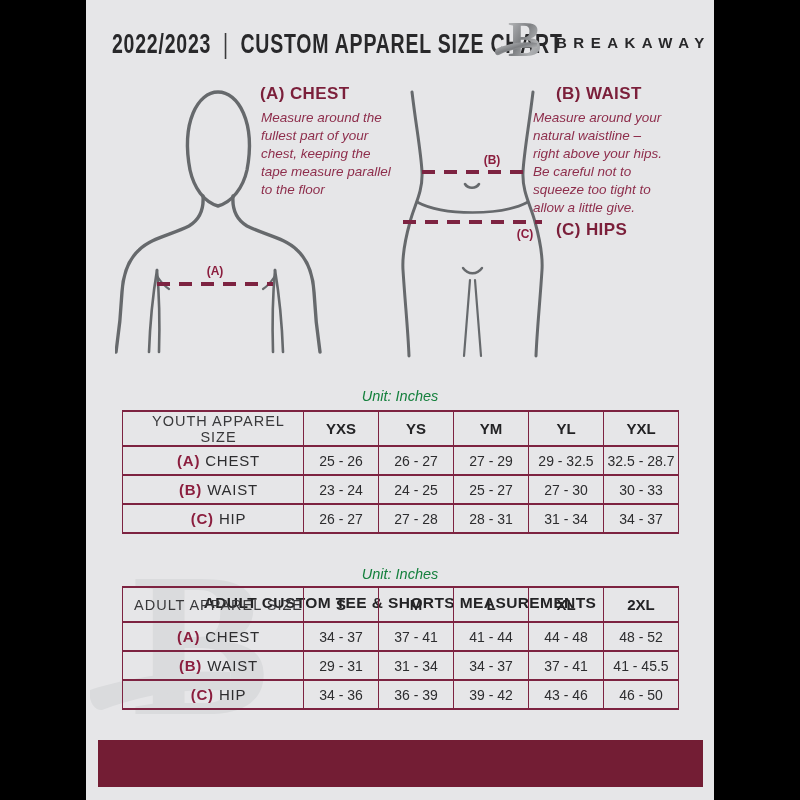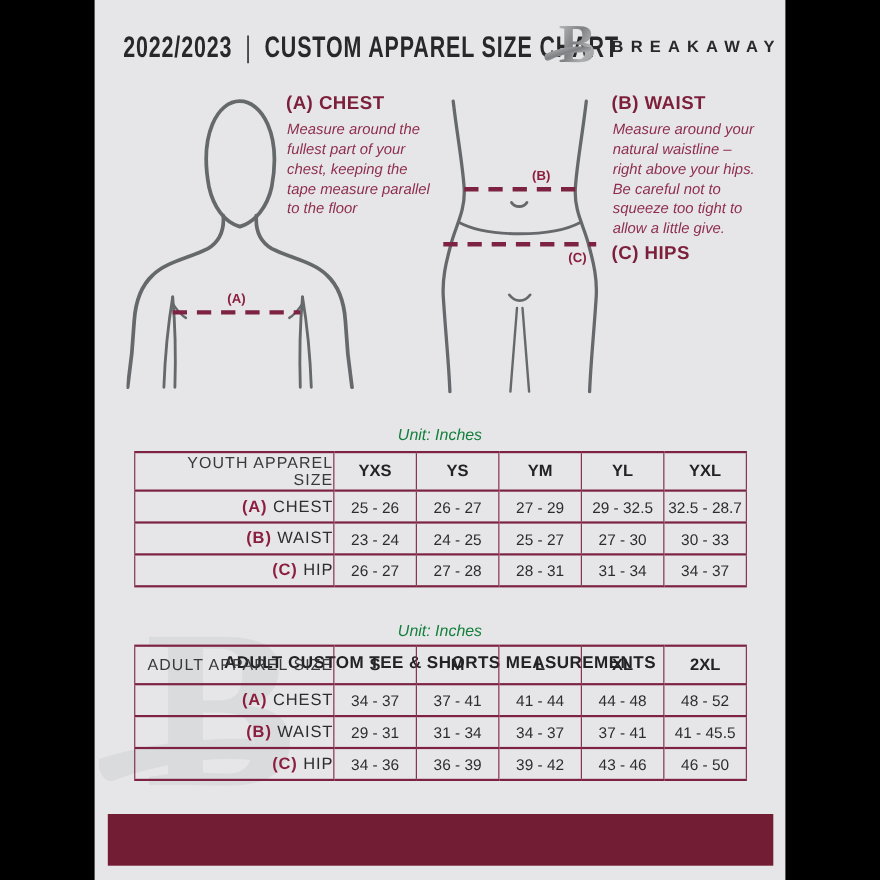--- a/index.html
+++ b/index.html
@@ -30,21 +30,21 @@
 
   
   table.size{position:absolute;left:36px;border-collapse:collapse;table-layout:fixed;
       width:556px;background:transparent;}
   table.size col.lbl{width:181px;}
   table.size col.sz{width:75px;}
   table.size th,table.size td{border:1.4px solid #7d2341;border-top-width:2px;border-bottom-width:2px;
       font-size:14px;color:#2d2d2f;text-align:center;padding:0;}
   table.size th{height:33px;font-weight:bold;font-size:15px;color:#232325;}
   table.size td{height:27px;}
-  table.size .rowlabel{text-align:right;padding-left:11px;letter-spacing:.8px;font-size:15px;border-radius:15px;}
+  table.size .rowlabel{text-align:center;padding-left:11px;letter-spacing:.8px;font-size:15px;border-radius:15px;}
   table.size th.rowlabel{font-weight:normal;letter-spacing:1px;font-size:14.5px;color:#39393b;}
   .pfx{font-weight:bold;color:#8b1e3e;}
 
   .z1{z-index:1;position:relative;}
   .watermark{position:absolute;left:4px;top:538px;z-index:0;}
   .footer-bar{position:absolute;left:12px;top:740px;width:605px;height:47px;background:#731d34;z-index:2;}
 </style>
 </head>
 <body>
 
@@ -108,21 +108,21 @@
     </svg>
 
     <div class="guide-head" style="left:174px;top:84px;">(A) CHEST</div>
     <div class="guide-desc" style="left:175px;top:109px;width:160px;">Measure around the
 fullest part of your
 chest, keeping the
 tape measure parallel
 to the floor</div>
 
     <div class="guide-head" style="left:470px;top:84px;">(B) WAIST</div>
-    <div class="guide-desc" style="left:471px;top:109px;">Measure around your
+    <div class="guide-desc" style="left:447px;top:109px;">Measure around your
 natural waistline –
 right above your hips.
 Be careful not to
 squeeze too tight to
 allow a little give.</div>
 
     <div class="guide-head" style="left:470px;top:220px;">(C) HIPS</div>
 
     <div class="section-unit" style="top:388px;">Unit: Inches</div>
 

